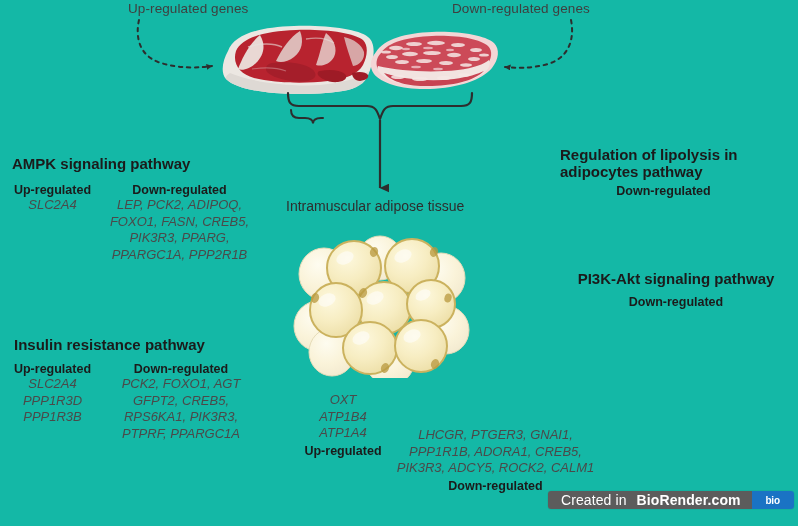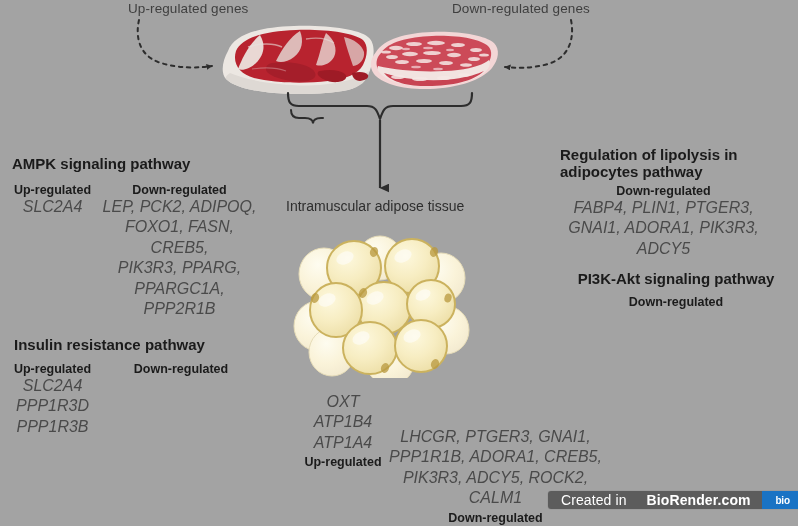--- a/index.html
+++ b/index.html
@@ -4,21 +4,21 @@
 <style>
   html, body {
     margin: 0;
     padding: 0;
     background: #ffffff;
   }
   #figure {
     position: relative;
     width: 798px;
     height: 526px;
-    background: #a3a3a3;
+    background: #14b8a6;
     font-family: "Liberation Sans", sans-serif;
     overflow: hidden;
   }
   .abs { position: absolute; }
 
   
   .top-label {
     font-size: 13.5px;
     color: #3f3f3f;
     white-space: nowrap;
@@ -30,21 +30,21 @@
     color: #1b1b1b;
     line-height: 1.15;
   }
   .reg-head {
     font-size: 12.5px;
     font-weight: bold;
     color: #1b1b1b;
     white-space: nowrap;
   }
   .gene-list {
-    font-size: 16px;
+    font-size: 13px;
     font-style: italic;
     color: #4a4a4a;
     line-height: 1.28;
   }
   .center-label {
     font-size: 14px;
     color: #2e2e2e;
     white-space: nowrap;
   }
   .tc { text-align: center; }
@@ -68,21 +68,21 @@
   #biorender-text {
     background: #5c5c5c;
     color: #ffffff;
     font-size: 14px;
     display: flex;
     align-items: center;
     padding: 0 11px 0 13px;
     white-space: nowrap;
     letter-spacing: 0.1px;
   }
-  #biorender-text b { font-weight: bold; margin-left: 20px; }
+  #biorender-text b { font-weight: bold; margin-left: 10px; }
   #biorender-logo {
     background: #1a73c4;
     color: #ffffff;
     font-size: 10px;
     font-weight: bold;
     display: flex;
     align-items: center;
     justify-content: center;
     width: 42px;
     letter-spacing: -0.2px;
@@ -289,31 +289,32 @@
     <div class="pathway-title">Insulin resistance pathway</div>
   </div>
   <div class="abs tc" style="left:0px; top:362px; width:105px;">
     <div class="reg-head">Up-regulated</div>
     <div class="gene-list" style="white-space:pre-line;">SLC2A4
 PPP1R3D
 PPP1R3B</div>
   </div>
   <div class="abs tc" style="left:106px; top:362px; width:150px;">
     <div class="reg-head">Down-regulated</div>
+    <div class="gene-list" style="white-space:pre-line;">PCK2, FOXO1, AGT
+GFPT2, CREB5,
+RPS6KA1, PIK3R3,
+PTPRF, PPARGC1A</div>
   </div>
 
   <div class="abs tl" style="left:560px; top:146px; width:235px;">
     <div class="pathway-title" style="white-space:pre-line;">Regulation of lipolysis in
 adipocytes pathway</div>
   </div>
   <div class="abs tc" style="left:556px; top:184px; width:215px;">
     <div class="reg-head">Down-regulated</div>
-    <div class="gene-list" style="white-space:pre-line;">FABP4, PLIN1, PTGER3,
-GNAI1, ADORA1, PIK3R3,
-ADCY5</div>
   </div>
 
   <div class="abs tc" style="left:556px; top:270px; width:240px;">
     <div class="pathway-title">PI3K-Akt signaling pathway</div>
   </div>
   <div class="abs tc" style="left:556px; top:295px; width:240px;">
     <div class="reg-head">Down-regulated</div>
   </div>
 
   <div class="abs tc" style="left:296px; top:392px; width:94px;">

